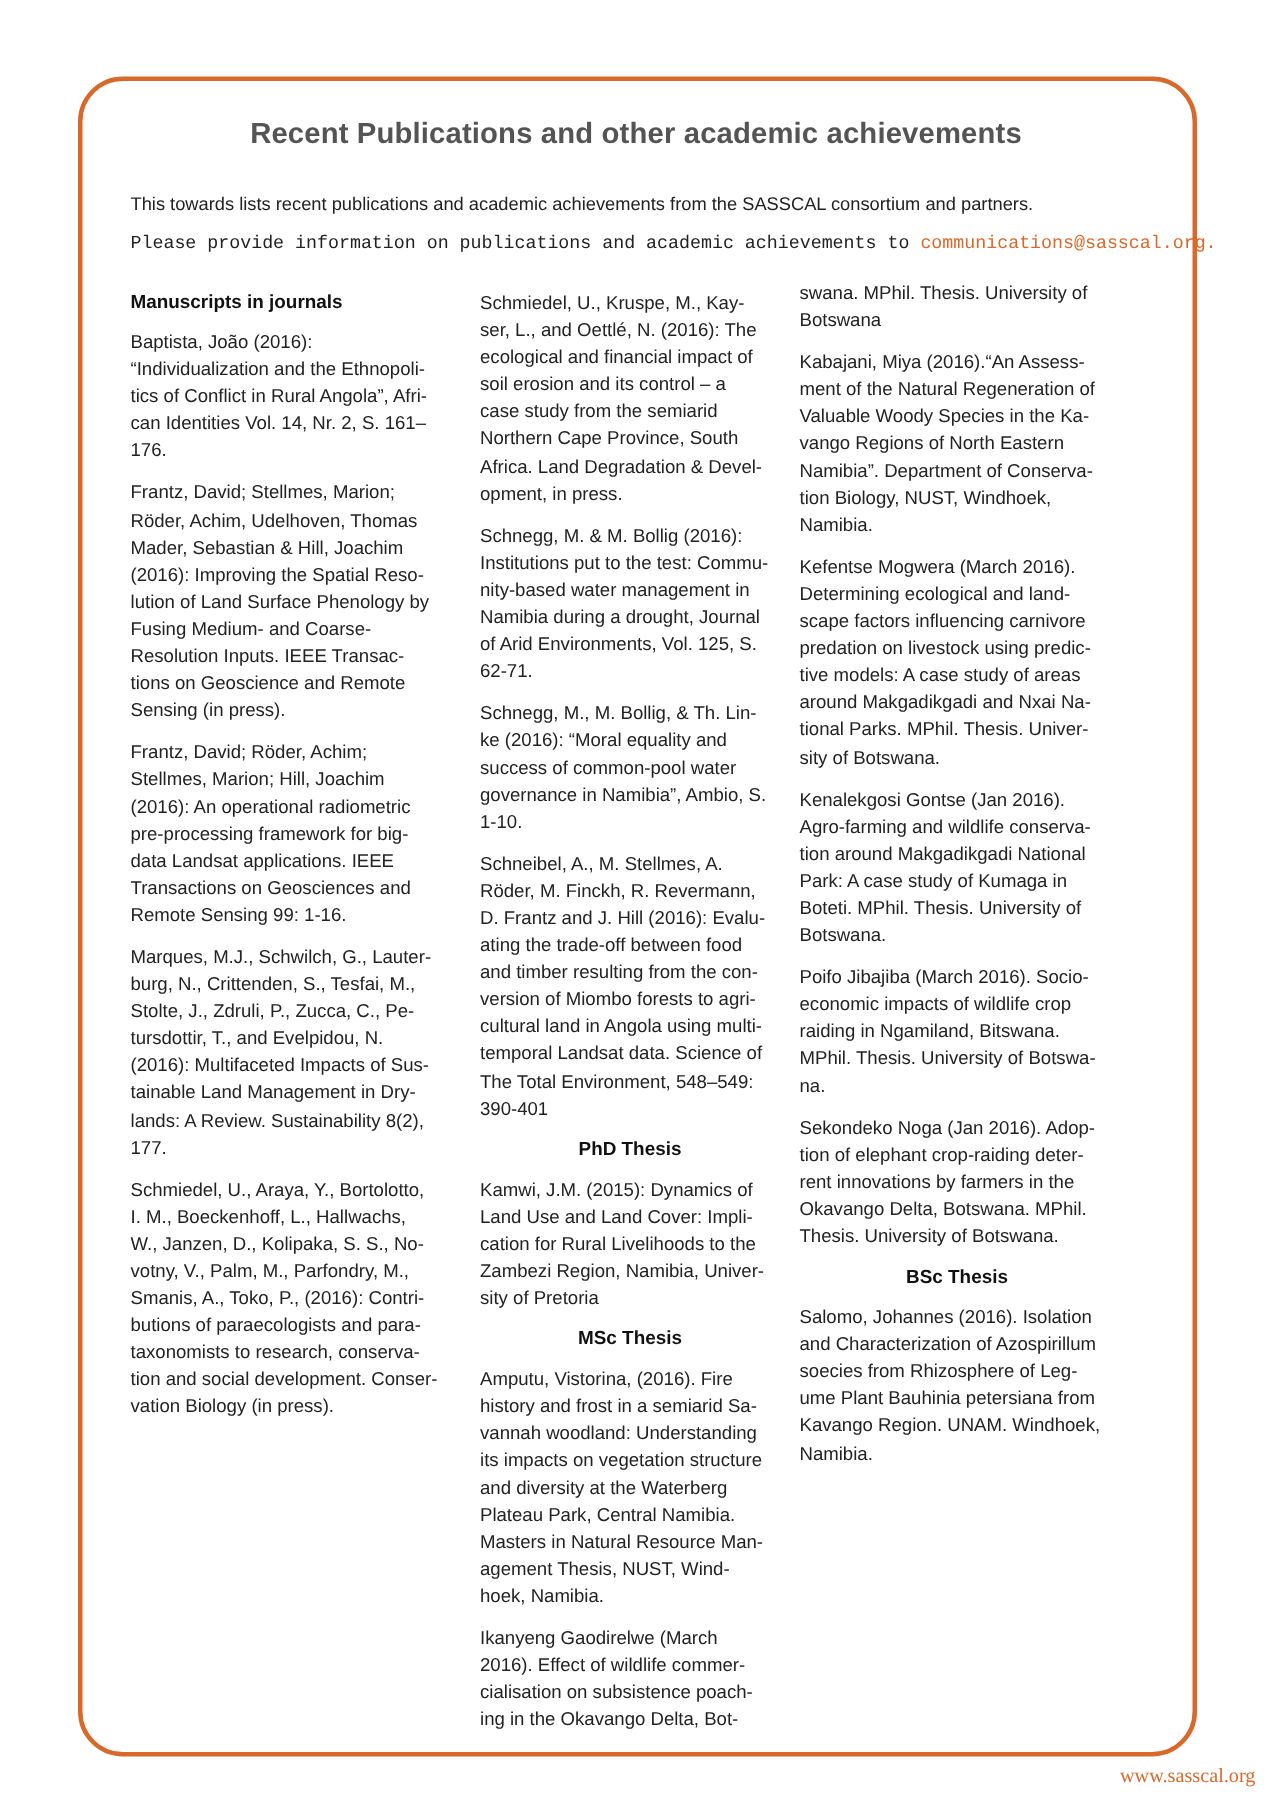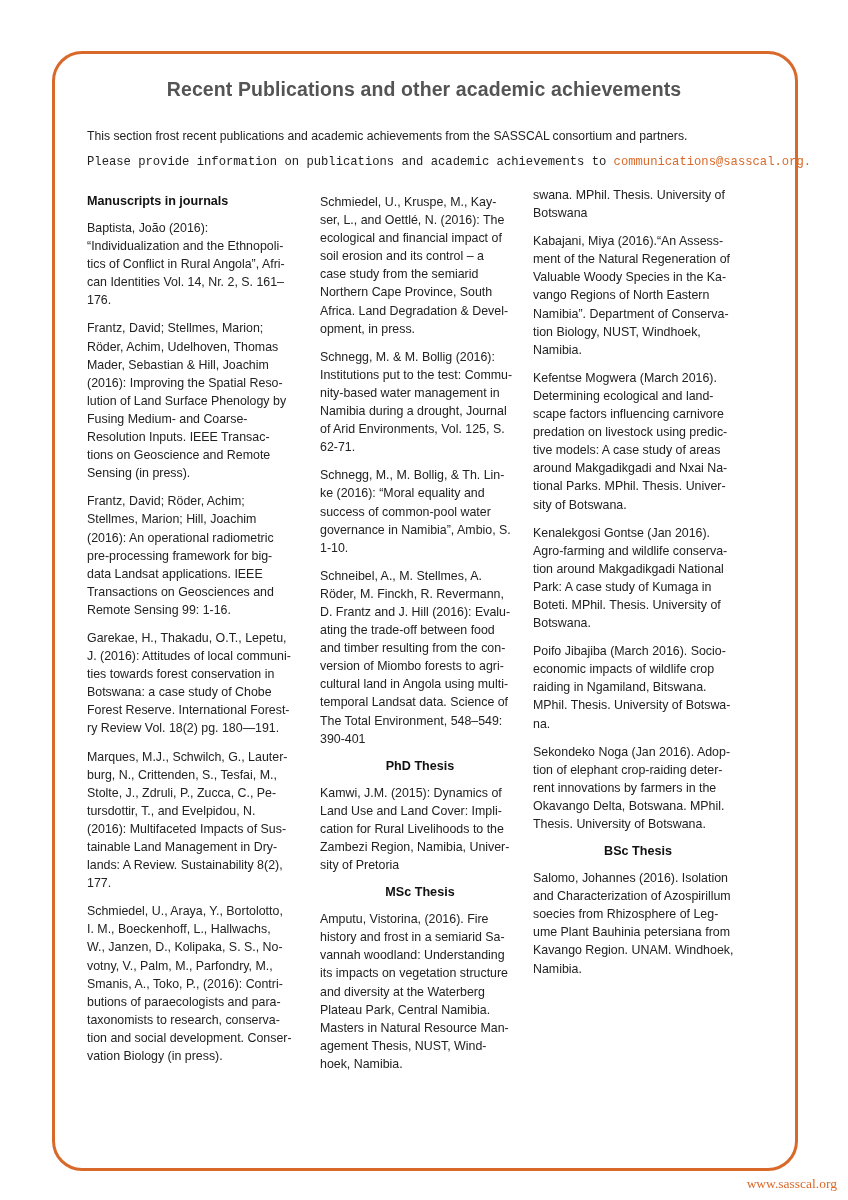--- a/index.html
+++ b/index.html
@@ -36,21 +36,21 @@
     position: absolute; right: 11px; top: 1176px; font-size: 13.5px; color: #d9692a; font-family: Liberation Serif, serif;
   }
 </style>
 </head>
 <body>
 
 <div class="frame"></div>
 
 <div class="title">Recent Publications and other academic achievements</div>
 
-<div class="intro intro1">This section frost recent publications and academic achievements from the SASSCAL consortium and partners.</div>
+<div class="intro intro1">This towards lists recent publications and academic achievements from the SASSCAL consortium and partners.</div>
 <div class="intro intro2"><span>Please  provide information on publications and academic achievements to </span><span class="email">communications@sasscal.org.</span></div>
 
 <div class="col c1">
     <div class="sec">Manuscripts in journals</div>
     <div class="entry">Baptista, João  (2016):
 “Individualization and the Ethnopoli-
 tics of Conflict in Rural Angola”, Afri-
 can Identities Vol. 14, Nr. 2, S. 161–
 176.</div>
     <div class="entry">Frantz, David; Stellmes, Marion;
@@ -62,26 +62,20 @@
 Resolution Inputs. IEEE Transac-
 tions on Geoscience and Remote
 Sensing (in press).</div>
     <div class="entry">Frantz, David; Röder, Achim;
 Stellmes, Marion; Hill, Joachim
 (2016): An operational radiometric
 pre-processing framework for big-
 data Landsat applications. IEEE
 Transactions on Geosciences and
 Remote Sensing 99: 1-16.</div>
-    <div class="entry">Garekae, H., Thakadu, O.T., Lepetu,
-J. (2016): Attitudes of local communi-
-ties towards forest conservation in
-Botswana: a case study of Chobe
-Forest Reserve. International Forest-
-ry Review Vol. 18(2) pg. 180—191.</div>
     <div class="entry">Marques, M.J., Schwilch, G., Lauter-
 burg, N., Crittenden, S., Tesfai, M.,
 Stolte, J., Zdruli, P., Zucca, C., Pe-
 tursdottir, T., and Evelpidou, N.
 (2016): Multifaceted Impacts of Sus-
 tainable Land Management in Dry-
 lands: A Review. Sustainability 8(2),
 177.</div>
     <div class="entry">Schmiedel, U., Araya, Y., Bortolotto,
 I. M., Boeckenhoff, L., Hallwachs,
@@ -132,20 +126,24 @@
     <div class="sec">MSc Thesis</div>
     <div class="entry">Amputu, Vistorina, (2016). Fire
 history and frost in a semiarid Sa-
 vannah woodland: Understanding
 its impacts on vegetation structure
 and diversity at the Waterberg
 Plateau Park, Central Namibia.
 Masters in Natural Resource Man-
 agement Thesis, NUST, Wind-
 hoek, Namibia.</div>
+    <div class="entry">Ikanyeng Gaodirelwe (March
+2016).  Effect of wildlife commer-
+cialisation on subsistence poach-
+ing in the Okavango Delta, Bot-</div>
   </div>
 <div class="col c3">
     <div class="entry">swana. MPhil. Thesis. University of
 Botswana</div>
     <div class="entry">Kabajani, Miya (2016).“An Assess-
 ment of the Natural Regeneration of
 Valuable Woody Species in the Ka-
 vango Regions of North Eastern
 Namibia”. Department of Conserva-
 tion Biology,  NUST, Windhoek,

